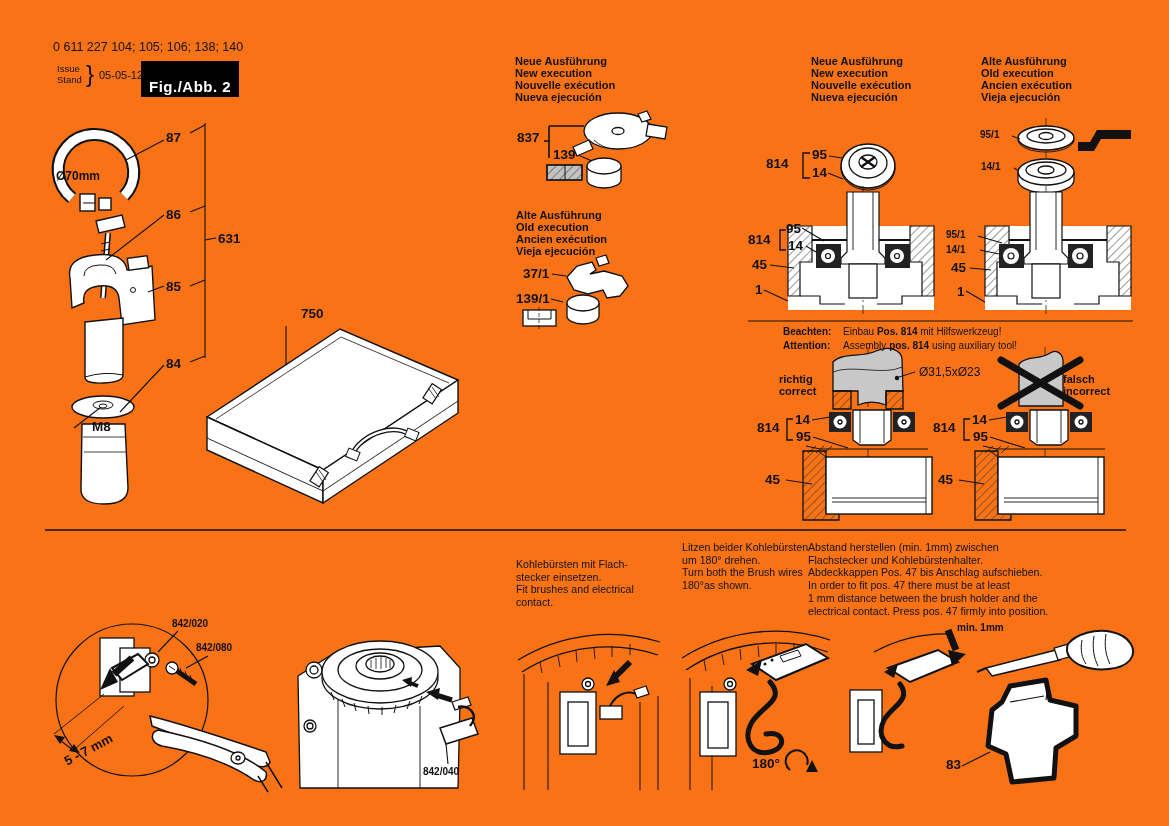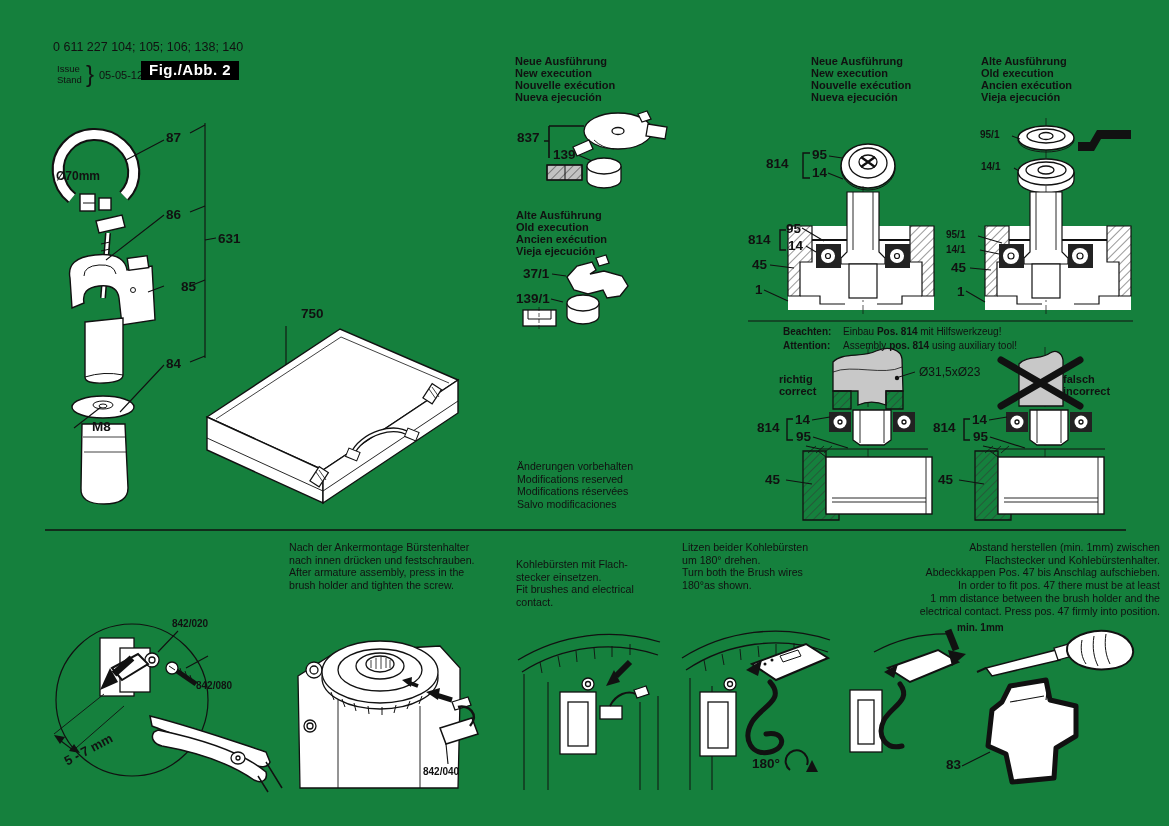--- a/index.html
+++ b/index.html
@@ -1,31 +1,31 @@
 <!DOCTYPE html>
 <html><head>
 <meta charset="utf-8">
 <style>
   * { margin:0; padding:0; box-sizing:border-box; }
   html,body { background:#e8e8e8; }
   #page {
-    position:relative; width:1169px; height:826px; background:#15803d;
+    position:relative; width:1169px; height:826px; background:#f97316;
     font-family:"Liberation Sans", sans-serif; color:#111; overflow:hidden;
     margin:0 auto;
   }
   .lbl { position:absolute; font-weight:bold; font-size:13.5px; color:#111; white-space:pre; }
   .lbl-sm { font-size:12px; }
   .lbl-xs { font-size:10px; }
   .txt { position:absolute; font-size:10.6px; line-height:12.7px; color:#111; white-space:pre-line; }
   .hd  { position:absolute; font-weight:bold; font-size:11px; line-height:11.9px; color:#111; white-space:pre-line; }
   .partnums { position:absolute; font-size:12.5px; color:#111; }
   .issue { position:absolute; font-size:9.5px; line-height:10.5px; color:#111; white-space:pre-line; }
   .brace { position:absolute; font-size:24px; font-weight:normal; color:#111; }
   .date { position:absolute; font-size:11px; color:#111; }
-  .badge { position:absolute; background:#000; color:#fff; font-weight:bold; font-size:15px; padding:0 8px 2px 8px; letter-spacing:0.5px; }
+  .badge { position:absolute; background:#000; color:#fff; font-weight:bold; font-size:15px; padding:17px 8px 2px 8px; letter-spacing:0.5px; }
   .att-row { position:absolute; display:flex; font-size:10px; color:#111; white-space:pre; }
   .att-row .al { font-weight:bold; width:60px; }
   .att-row b { font-weight:bold; }
   svg { position:absolute; left:0; top:0; }
 </style>
 </head>
 <body>
 
 <div id="page">
 
@@ -341,41 +341,37 @@
   <div class="partnums" style="left:53px; top:40px;">0 611 227 104; 105; 106; 138; 140</div>
   <div class="issue" style="left:57px; top:64px;"><span>Issue</span><br><span>Stand</span></div>
   <div class="brace" style="left:86px; top:60px;">}</div>
   <div class="date" style="left:99px; top:69px;">05-05-12</div>
   <div class="badge" style="left:141px; top:61px;">Fig./Abb. 2</div>
 
   <span class="lbl" style="left:166px; top:130px;">87</span>
   <span class="lbl lbl-sm" style="left:56px; top:169px;">Ø70mm</span>
   <span class="lbl" style="left:166px; top:207px;">86</span>
   <span class="lbl" style="left:218px; top:231px;">631</span>
-  <span class="lbl" style="left:166px; top:279px;margin-left:15px;">85</span>
+  <span class="lbl" style="left:166px; top:279px;">85</span>
   <span class="lbl" style="left:166px; top:356px;">84</span>
   <span class="lbl" style="left:52px; top:419px;padding-left:40px;">M8</span>
   <span class="lbl" style="left:273px; top:306px;margin-left:28px;">750</span>
 
   <div class="hd" style="left:515px; top:56px;">Neue Ausführung
 New execution
 Nouvelle exécution
 Nueva ejecución</div>
   <span class="lbl" style="left:517px; top:130px;">837</span>
   <span class="lbl" style="left:553px; top:147px;">139</span>
   <div class="hd" style="left:516px; top:210px;">Alte Ausführung
 Old execution
 Ancien exécution
 Vieja ejecución</div>
   <span class="lbl" style="left:523px; top:266px;">37/1</span>
   <span class="lbl" style="left:516px; top:291px;">139/1</span>
-  <div class="txt" style="left:517px; top:460px;">Änderungen vorbehalten
-Modifications reserved
-Modifications réservées
-Salvo modificaciones</div>
 
   <div class="hd" style="left:811px; top:56px;">Neue Ausführung
 New execution
 Nouvelle exécution
 Nueva ejecución</div>
   <div class="hd" style="left:981px; top:56px;">Alte Ausführung
 Old execution
 Ancien exécution
 Vieja ejecución</div>
 
@@ -411,40 +407,36 @@
 
   <span class="lbl" style="left:757px; top:420px;">814</span>
   <span class="lbl" style="left:795px; top:412px;">14</span>
   <span class="lbl" style="left:796px; top:429px;">95</span>
   <span class="lbl" style="left:933px; top:420px;">814</span>
   <span class="lbl" style="left:972px; top:412px;">14</span>
   <span class="lbl" style="left:973px; top:429px;">95</span>
   <span class="lbl" style="left:765px; top:472px;">45</span>
   <span class="lbl" style="left:938px; top:472px;">45</span>
 
-  <div class="txt" style="left:289px; top:541px; width:226px;">Nach der Ankermontage Bürstenhalter
-nach innen drücken und festschrauben.
-After armature assembly, press in the
-brush holder and tighten the screw.</div>
   <div class="txt" style="left:516px; top:558px; width:162px;">Kohlebürsten mit Flach-
 stecker einsetzen.
 Fit brushes and electrical
 contact.</div>
   <div class="txt" style="left:682px; top:541px; width:160px;">Litzen beider Kohlebürsten
 um 180° drehen.
 Turn both the Brush wires
 180°as shown.</div>
-  <div class="txt" style="left:872px; top:541px; width:288px;text-align:right;">Abstand herstellen (min. 1mm) zwischen
+  <div class="txt" style="left:808px; top:541px; width:288px;">Abstand herstellen (min. 1mm) zwischen
 Flachstecker und Kohlebürstenhalter.
 Abdeckkappen Pos. 47 bis Anschlag aufschieben.
 In order to fit pos. 47 there must be at least
 1 mm distance between the brush holder and the
 electrical contact. Press pos. 47 firmly into position.</div>
 
   <span class="lbl lbl-xs" style="left:172px; top:618px;">842/020</span>
-  <span class="lbl lbl-xs" style="left:196px; top:680px;">842/080</span>
+  <span class="lbl lbl-xs" style="left:196px; top:642px;">842/080</span>
   <span class="lbl lbl-xs" style="left:62px; top:742px; transform:rotate(-28deg); font-size:13px;">5 - 7 mm</span>
   <span class="lbl lbl-xs" style="left:423px; top:766px;">842/040</span>
   <span class="lbl" style="left:752px; top:756px;">180°</span>
   <span class="lbl lbl-xs" style="left:957px; top:622px;">min. 1mm</span>
   <span class="lbl" style="left:946px; top:757px;">83</span>
 
 </div>
 
 </body></html>

